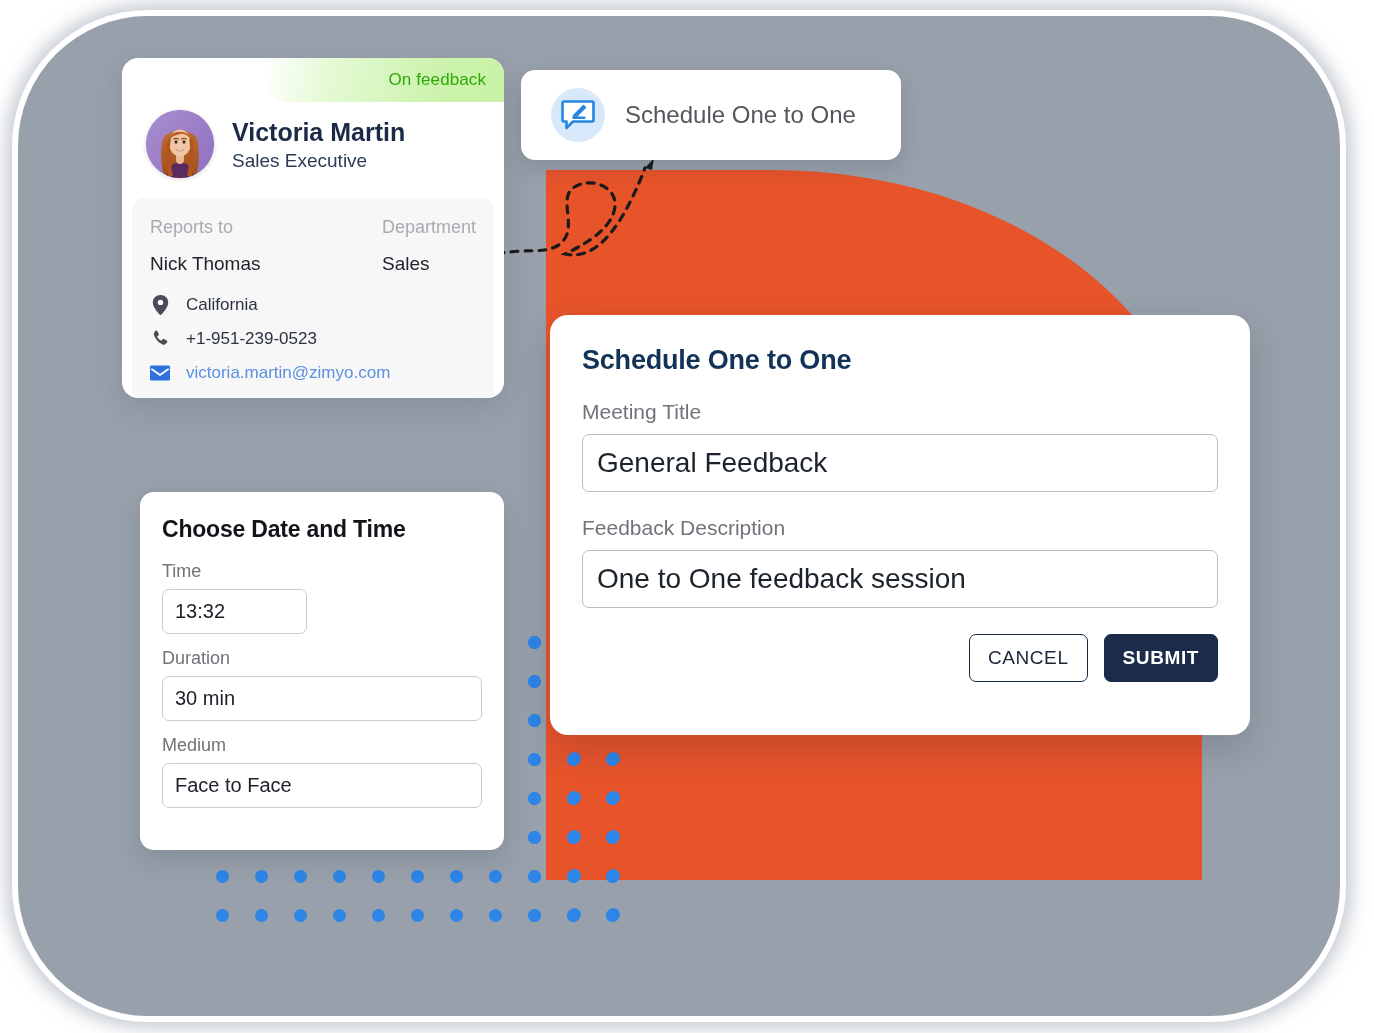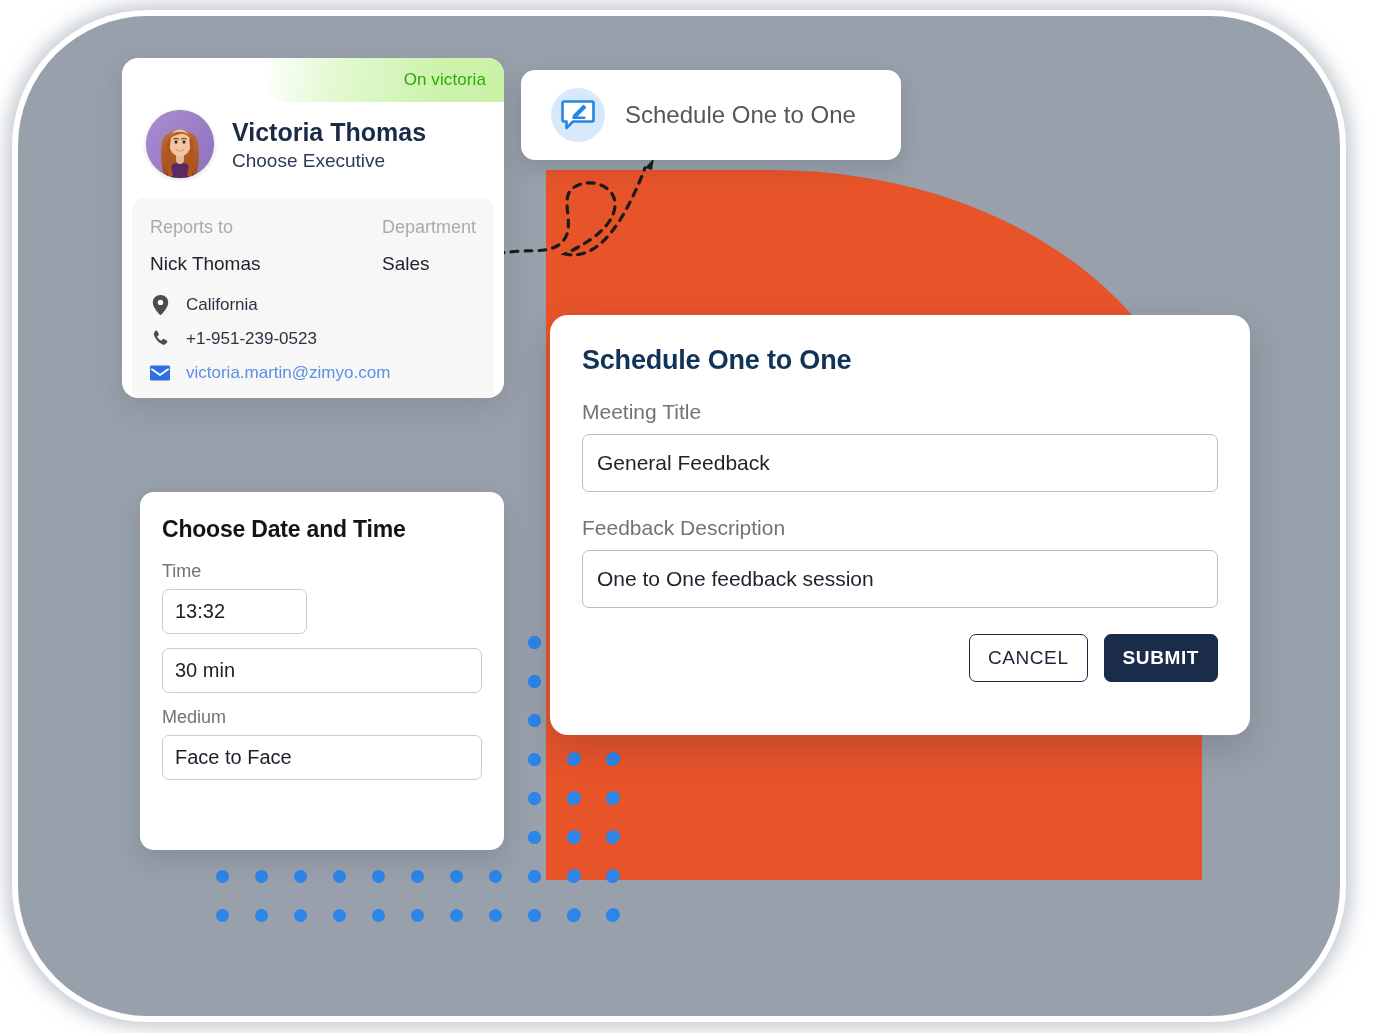--- a/index.html
+++ b/index.html
@@ -183,21 +183,21 @@
     padding: 30px 32px 0 32px;
   }
   .dlg-title { font-size: 27px; font-weight: bold; color: #123358; letter-spacing: -.2px; }
   .dlg-label { font-size: 21px; color: #70747a; margin-top: 24px; margin-bottom: 10px; }
   .dlg-input {
     border: 1px solid #b9bcc1;
     border-radius: 7px;
     height: 58px;
     display: flex; align-items: center;
     padding: 16px 14px;
-    font-size: 21px;
+    font-size: 28px;
     color: #1d232c;
     background: #fff;
   }
   .dlg-actions {
     display: flex; justify-content: flex-end; align-items: center;
     gap: 16px;
     margin-top: 26px;
   }
   .btn-cancel {
     height: 48px; min-width: 112px;
@@ -363,21 +363,21 @@
       <div class="dot" style="left: 39px; top: 78px; background: rgb(45, 133, 232);"></div>
       <div class="dot" style="left: 0px; top: 117px; background: rgb(45, 133, 232);"></div>
       <div class="dot" style="left: 39px; top: 117px; background: rgb(45, 133, 232);"></div>
       <div class="dot" style="left: 0px; top: 156px; background: rgb(45, 133, 232);"></div>
       <div class="dot" style="left: 39px; top: 156px; background: rgb(45, 133, 232);"></div>
     </div>
 
   <div class="profile-card">
 
     <div class="probation-badge">
-      <span>On victoria</span>
+      <span>On feedback</span>
     </div>
 
     <div class="profile-head">
       <div class="avatar">
         <svg viewBox="0 0 68 68">
           <defs>
             <clipPath id="avclip">
                 <circle cx="34" cy="34" r="34"></circle>
               </clipPath>
             <linearGradient id="bgp" x1="0" y1="0" x2="1" y2="1">
@@ -410,22 +410,22 @@
 
             <path d="M27.5 29 q2.5 -1.3 5 0" stroke="#8a4a1c" stroke-width="1.1" fill="none" stroke-linecap="round"></path>
             <path d="M35.5 29 q2.5 -1.3 5 0" stroke="#8a4a1c" stroke-width="1.1" fill="none" stroke-linecap="round"></path>
 
             <path d="M30 39.5 q4 3.4 8 0 q-4 1.6 -8 0 Z" fill="#ffffff"></path>
             <path d="M30 39.3 q4 3.8 8 0" stroke="#b4796a" stroke-width="0.9" fill="none" stroke-linecap="round"></path>
           </g>
         </svg>
       </div>
       <div>
-        <div class="p-name">Victoria Thomas</div>
-        <div class="p-role">Choose Executive</div>
+        <div class="p-name">Victoria Martin</div>
+        <div class="p-role">Sales Executive</div>
       </div>
     </div>
 
     <div class="profile-body">
       <div class="meta-row">
         <div class="meta-col first">
           <div class="meta-label">Reports to</div>
           <div class="meta-value">Nick  Thomas</div>
         </div>
         <div class="meta-col">
@@ -482,20 +482,21 @@
     <div class="dt-title">Choose Date and Time</div>
 
     <div class="dt-row">
       <div class="dt-field">
         <div class="dt-label">Time</div>
         <div class="dt-input w-time">13:32</div>
       </div>
     </div>
 
     <div class="dt-block">
+      <div class="dt-label">Duration</div>
       <div class="dt-input w-full">30 min</div>
     </div>
 
     <div class="dt-block">
       <div class="dt-label">Medium</div>
       <div class="dt-input w-full">Face to Face</div>
     </div>
   </div>
 
   <div class="dialog">

